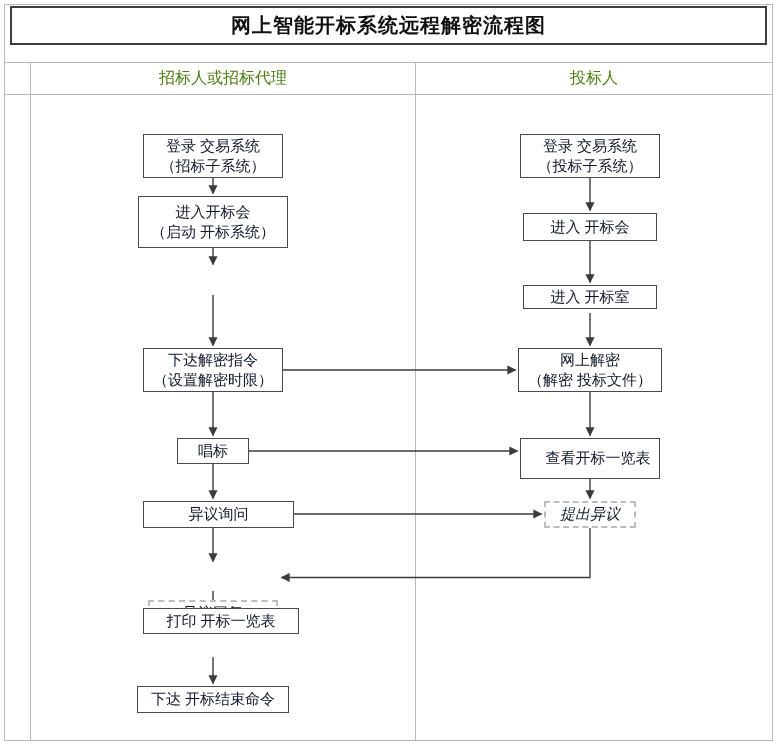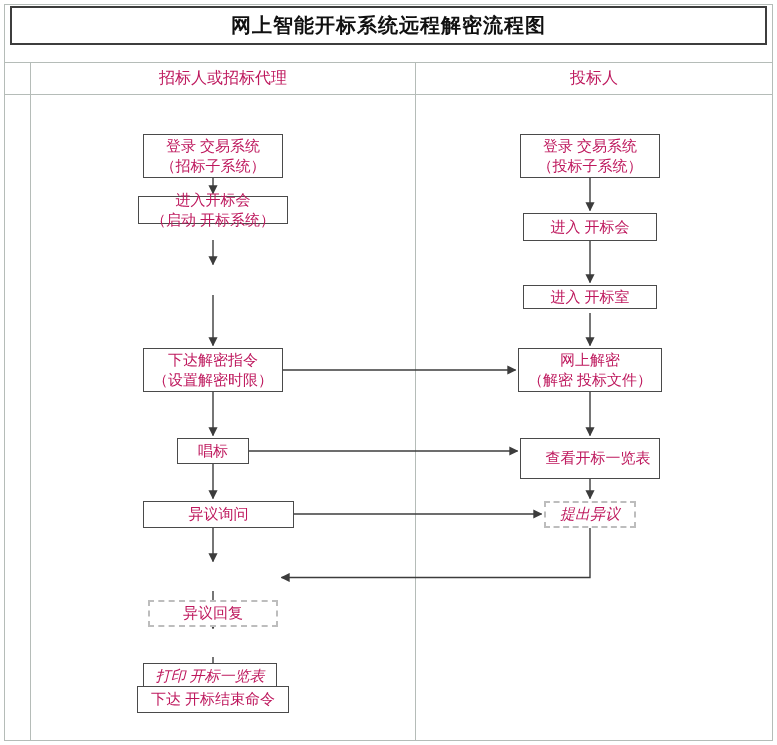--- a/index.html
+++ b/index.html
@@ -10,29 +10,29 @@
   .title-box {
     position:absolute; left:10px; top:6px; width:757px; height:39px;
     border:2px solid #3d3d3d; background:#fff;
     display:flex; align-items:center; justify-content:center;
     font-size:20px; font-weight:bold; color:#101010; letter-spacing:1px;
     z-index:3;
   }
   .lane-header {
     position:absolute; top:63px; height:31px; z-index:2;
     display:flex; align-items:center; justify-content:center;
-    font-size:16px; color:#be185d;
+    font-size:16px; color:#4d7c0f;
   }
   .lane-header.left  { left:31px;  width:384px; }
   .lane-header.right { left:416px; width:356px; }
   .node {
     position:absolute; z-index:2; background:#ffffff;
     border:1.5px solid #4a4a4a;
     display:flex; align-items:center; justify-content:center;
-    text-align:center; font-size:15px; color:#be185d;
+    text-align:center; font-size:15px; color:#0f172a;
     white-space:pre-line; line-height:1.35;
   }
   .node.dashed { border:2px dashed #bdbdbd; }
   svg.layer { z-index:1; pointer-events:none; }
 </style>
 </head>
 <body>
 
 <div class="canvas">
 
@@ -73,28 +73,28 @@
     <polyline points="590,528 590,577.5 281.5,577.5" fill="none" stroke="#3c3c3c" stroke-width="1.4" marker-end="url(#arrow)"></polyline>
   </svg>
 
   <div class="title-box">网上智能开标系统远程解密流程图</div>
 
   <div class="lane-header left">招标人或招标代理</div>
   <div class="lane-header right">投标人</div>
 
   <div class="node" style="left:143px;top:134px;width:140px;height:44px;">登录 交易系统
 （招标子系统）</div>
-  <div class="node" style="left:138px;top:196px;width:150px;height:28px;">进入开标会
+  <div class="node" style="left:138px;top:196px;width:150px;height:52px;">进入开标会
 （启动 开标系统）</div>
   <div class="node" style="left:143px;top:348px;width:140px;height:44px;">下达解密指令
 （设置解密时限）</div>
   <div class="node" style="left:177px;top:438px;width:72px;height:26px;">唱标</div>
   <div class="node" style="left:143px;top:501px;width:151px;height:27px;">异议询问</div>
   <div class="node dashed" style="left:148px;top:564px;width:130px;height:27px;margin-top:36px;">异议回复</div>
-  <div class="node" style="left:143px;top:663px;width:134px;height:26px;font-style:italic;">打印 开标一览表</div>
+  <div class="node" style="left:143px;top:608px;width:156px;height:26px;">打印 开标一览表</div>
   <div class="node" style="left:137px;top:686px;width:152px;height:27px;">下达 开标结束命令</div>
 
   <div class="node" style="left:520px;top:134px;width:140px;height:44px;">登录 交易系统
 （投标子系统）</div>
   <div class="node" style="left:523px;top:213px;width:134px;height:28px;">进入 开标会</div>
   <div class="node" style="left:523px;top:285px;width:134px;height:24px;">进入 开标室</div>
   <div class="node" style="left:518px;top:348px;width:144px;height:44px;">网上解密
 （解密 投标文件）</div>
   <div class="node" style="left:520px;top:438px;width:140px;height:41px;padding-left:16px;">查看开标一览表</div>
   <div class="node dashed" style="left:544px;top:501px;width:92px;height:27px;font-style:italic;">提出异议</div>

